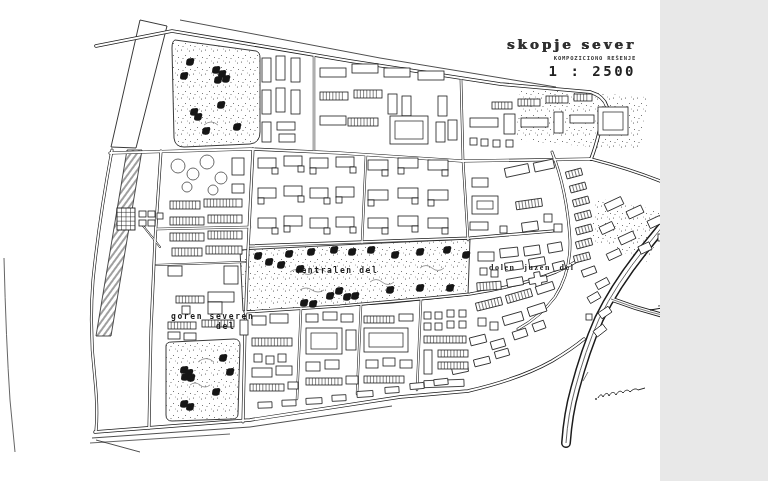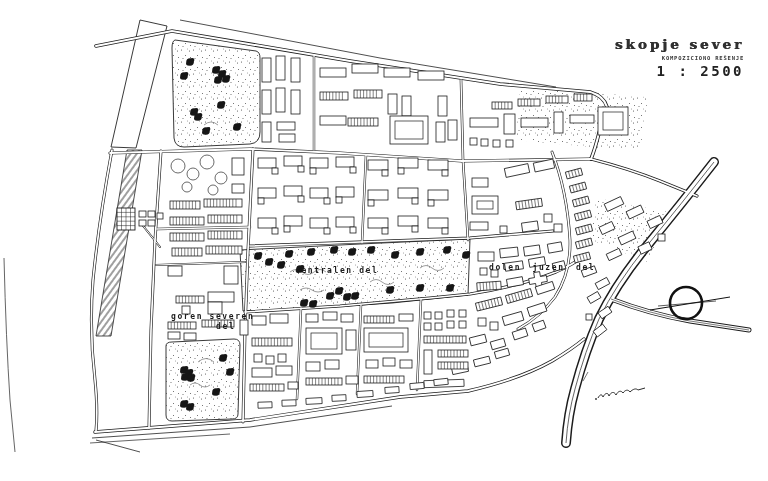--- a/index.html
+++ b/index.html
@@ -1,24 +1,24 @@
 <!DOCTYPE html>
 <html><head>
 <meta charset="utf-8">
 <style>
   html,body{margin:0;padding:0;background:#e8e8e8;}
-  .sheet{position:relative;width:768px;height:481px;background:#ffffff;overflow:hidden;
+  .sheet{position:relative;width:660px;height:481px;background:#ffffff;overflow:hidden;
          font-family:"DejaVu Sans Mono","Liberation Mono",monospace;}
   svg{position:absolute;left:0;top:0;}
   .map-label{position:absolute;color:#1b1b1b;font-weight:bold;font-size:8px;
              letter-spacing:1.6px;line-height:10px;white-space:nowrap;}
   .lbl-goren{left:171px;top:270px;margin-top:42px;}
   .lbl-goren .l2{padding-left:26px;text-align:center;}
   .lbl-centralen{left:295px;top:266px;}
-  .lbl-dolen{left:489px;top:263px;word-spacing:5px;}
+  .lbl-dolen{left:489px;top:263px;word-spacing:5px;font-family:Liberation Serif, serif;}
   .title-block{position:absolute;top:36px;right:24px;text-align:right;color:#2b2b2b;}
   .tb-title{font-family:"DejaVu Serif","Liberation Serif",serif;font-weight:bold;
             font-size:13.5px;letter-spacing:3px;color:#303030;
             text-shadow:0.7px 0 0 #303030;}
   .tb-sub{font-size:5.5px;font-weight:bold;letter-spacing:0.8px;color:#3a3a3a;margin-top:3px;}
   .tb-scale{font-size:14px;font-weight:bold;letter-spacing:2.5px;color:#222;margin-top:2px;}
 </style>
 </head>
 <body>
 

